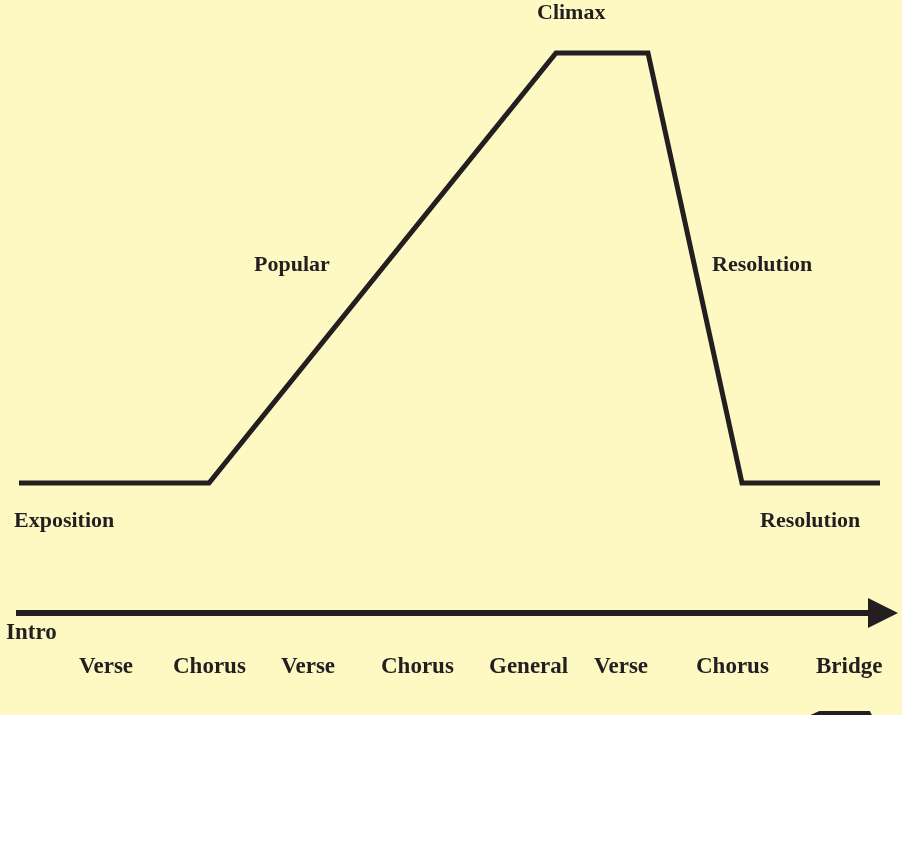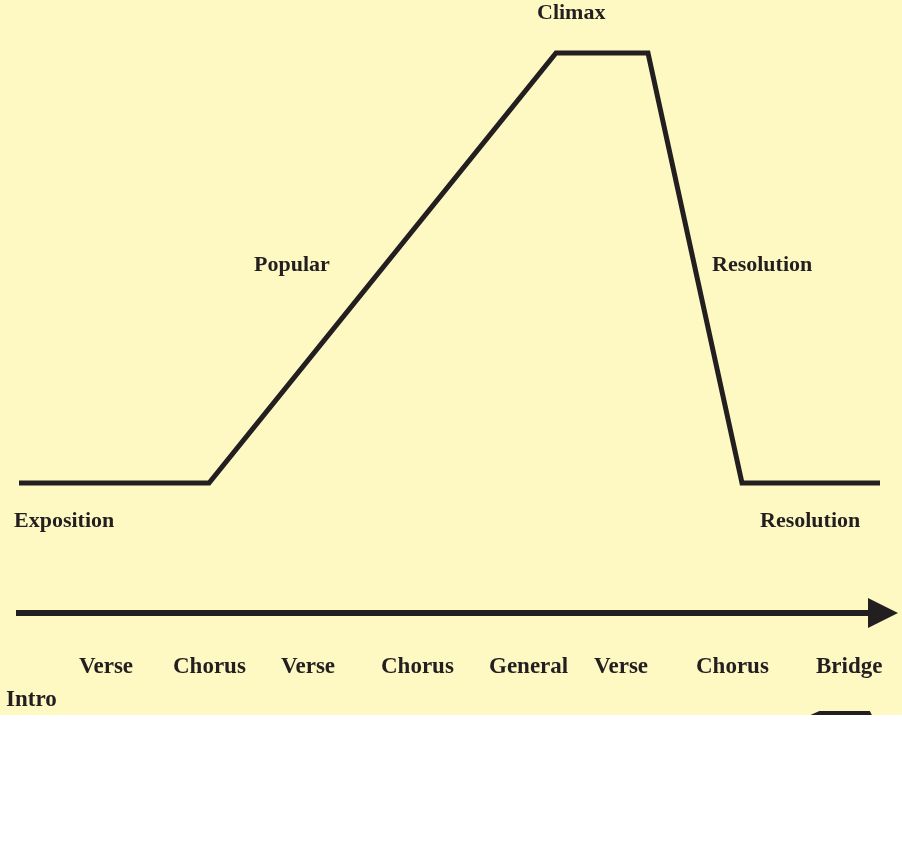--- a/index.html
+++ b/index.html
@@ -41,21 +41,21 @@
 
   
   #label-climax      { left: 537px; top: 1px; }
   #label-conflict    { left: 254px; top: 253px; }
   #label-denouement  { left: 712px; top: 253px; }
   #label-exposition  { left: 14px;  top: 509px; text-align: right; }
   #label-resolution  { left: 760px; top: 509px; }
   #title-general     { left: 324px; top: 426px; }
 
   
-  #section-0 { left: 6px;   top: 687px; }
+  #section-0 { left: 6px;   top: 620px; }
   #section-1 { left: 79px;  top: 654px; }
   #section-2 { left: 173px; top: 654px; }
   #section-3 { left: 281px; top: 654px; }
   #section-4 { left: 381px; top: 654px; }
   #section-5 { left: 489px; top: 654px; }
   #section-6 { left: 594px; top: 654px; }
   #section-7 { left: 696px; top: 654px; }
   #section-8 { left: 816px; top: 654px; }
 
   #title-popular { left: 316px; top: 809px; }

